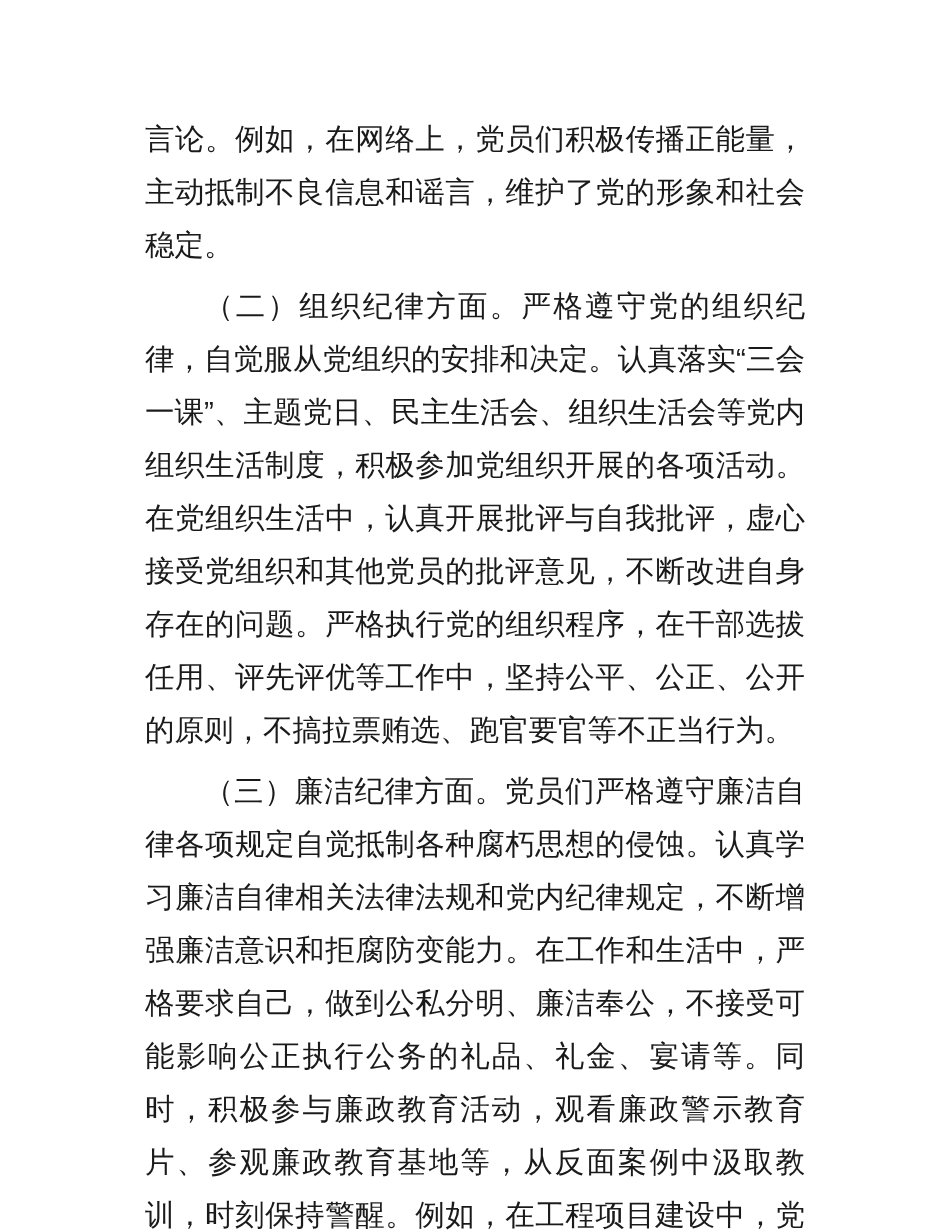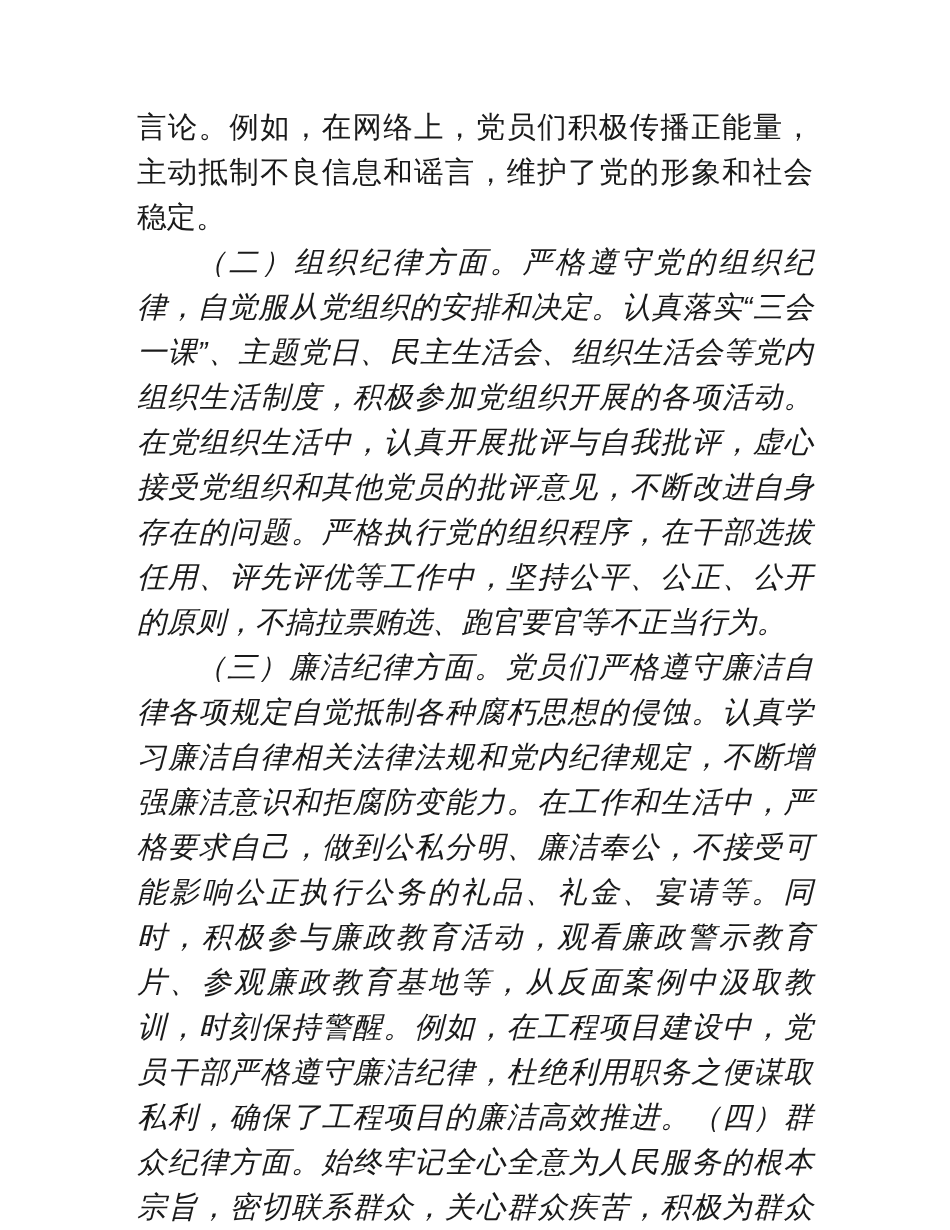--- a/index.html
+++ b/index.html
@@ -18,38 +18,37 @@
     overflow: hidden;
     box-sizing: border-box;
   }
   .doc-body {
     position: absolute;
     left: 137px;
     top: 104px;
     width: 676px;
   }
   .para {
-    margin: 0;
+    margin: 8px;
     padding: 0;
     font-size: 29.5px;
-    line-height: 45px;
+    line-height: 53px;
     color: #1a1a1a;
     text-align: justify;
     text-justify: inter-character;
     text-align-last: left;
     letter-spacing: 0px;
     font-weight: 400;
     -webkit-font-smoothing: antialiased;
   }
   .para + .para {
     margin-top: 0px;
   }
   .para.indent {
     text-indent: 59px;
-    font-style: italic;
   }
 </style>
 </head>
 <body>
 
 <div class="page">
   <div class="doc-body">
     <p class="para">言论。例如，在网络上，党员们积极传播正能量，主动抵制不良信息和谣言，维护了党的形象和社会稳定。</p>
     <p class="para indent">（二）组织纪律方面。严格遵守党的组织纪律，自觉服从党组织的安排和决定。认真落实“三会一课”、主题党日、民主生活会、组织生活会等党内组织生活制度，积极参加党组织开展的各项活动。在党组织生活中，认真开展批评与自我批评，虚心接受党组织和其他党员的批评意见，不断改进自身存在的问题。严格执行党的组织程序，在干部选拔任用、评先评优等工作中，坚持公平、公正、公开的原则，不搞拉票贿选、跑官要官等不正当行为。</p>
     <p class="para indent">（三）廉洁纪律方面。党员们严格遵守廉洁自律各项规定自觉抵制各种腐朽思想的侵蚀。认真学习廉洁自律相关法律法规和党内纪律规定，不断增强廉洁意识和拒腐防变能力。在工作和生活中，严格要求自己，做到公私分明、廉洁奉公，不接受可能影响公正执行公务的礼品、礼金、宴请等。同时，积极参与廉政教育活动，观看廉政警示教育片、参观廉政教育基地等，从反面案例中汲取教训，时刻保持警醒。例如，在工程项目建设中，党员干部严格遵守廉洁纪律，杜绝利用职务之便谋取私利，确保了工程项目的廉洁高效推进。（四）群众纪律方面。始终牢记全心全意为人民服务的根本宗旨，密切联系群众，关心群众疾苦，积极为群众办实事、解难题。主动深入基层，了解群众的需求和诉求，积极参与志愿服务活动，为群众提供</p>

